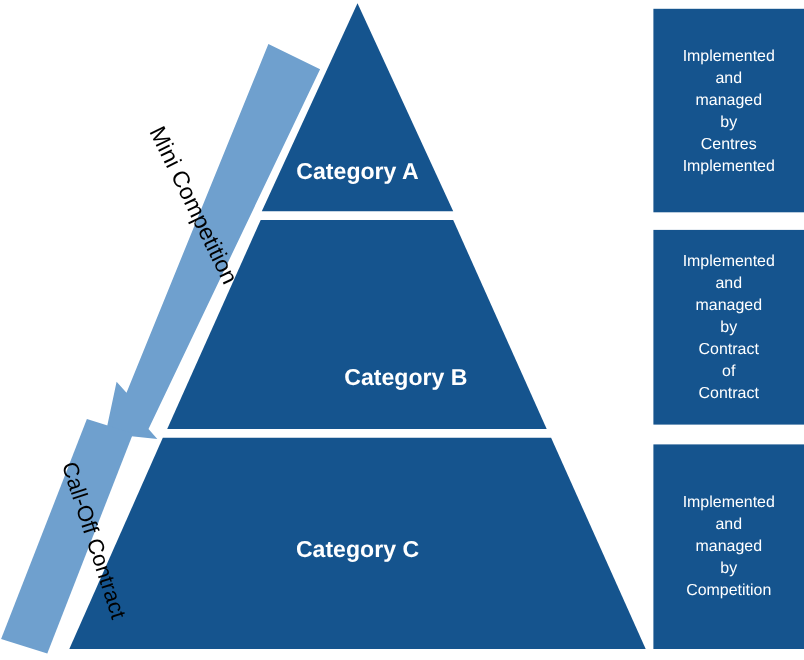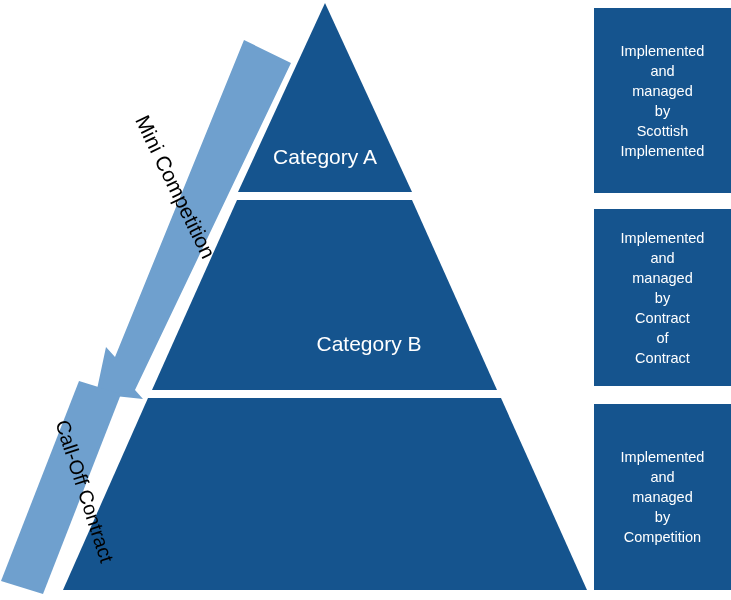--- a/index.html
+++ b/index.html
@@ -21,21 +21,21 @@
   #pyramid-svg {
     position: absolute;
     left: 0;
     top: 0;
     width: 731px;
     height: 600px;
   }
   .tier-label {
     position: absolute;
     color: #ffffff;
-    font-weight: normal;
+    font-weight: bold;
     font-family: "Liberation Sans", sans-serif;
     white-space: nowrap;
     text-align: center;
     pointer-events: none;
   }
   #tier-label-a {
     left: 0;
     top: 145px;
     width: 650px;
     font-size: 21px;
@@ -137,27 +137,28 @@
 
     <g>
       <polygon points="325,3 412,192 238,192" fill="#15548E"></polygon>
     </g>
   </svg>
 
   <div class="tier-label" id="tier-label-a">Category A</div>
 
   <div class="tier-label" id="tier-label-b">Category B</div>
 
+  <div class="tier-label" id="tier-label-c">Category C</div>
 
   <div class="side-box" id="side-box-a">
     <span class="line">Implemented</span>
     <span class="line">and</span>
     <span class="line">managed</span>
     <span class="line">by</span>
-    <span class="line">Scottish</span>
+    <span class="line">Centres</span>
     <span class="line">Implemented</span>
   </div>
 
   <div class="side-box" id="side-box-b">
     <span class="line">Implemented</span>
     <span class="line">and</span>
     <span class="line">managed</span>
     <span class="line">by</span>
     <span class="line">Contract</span>
     <span class="line">of</span>

